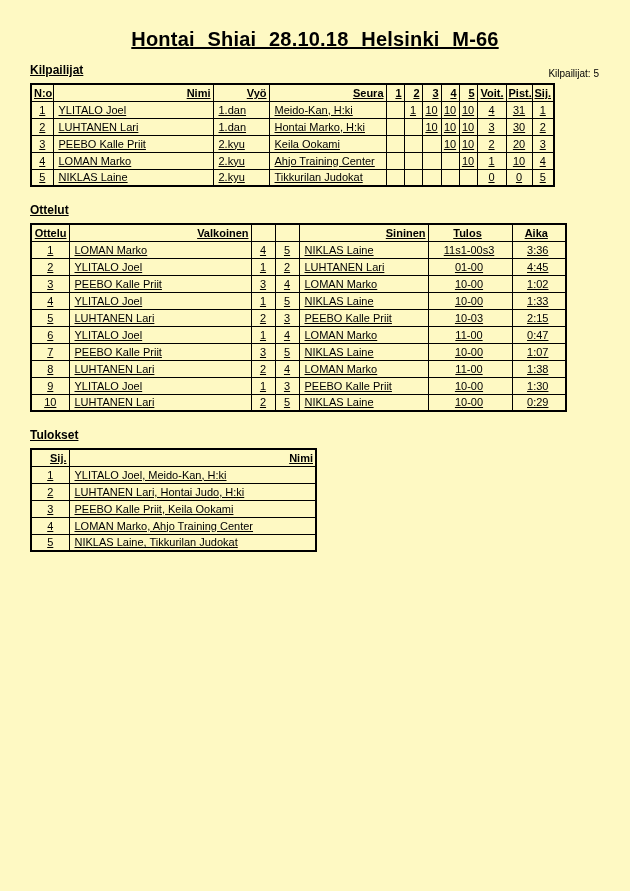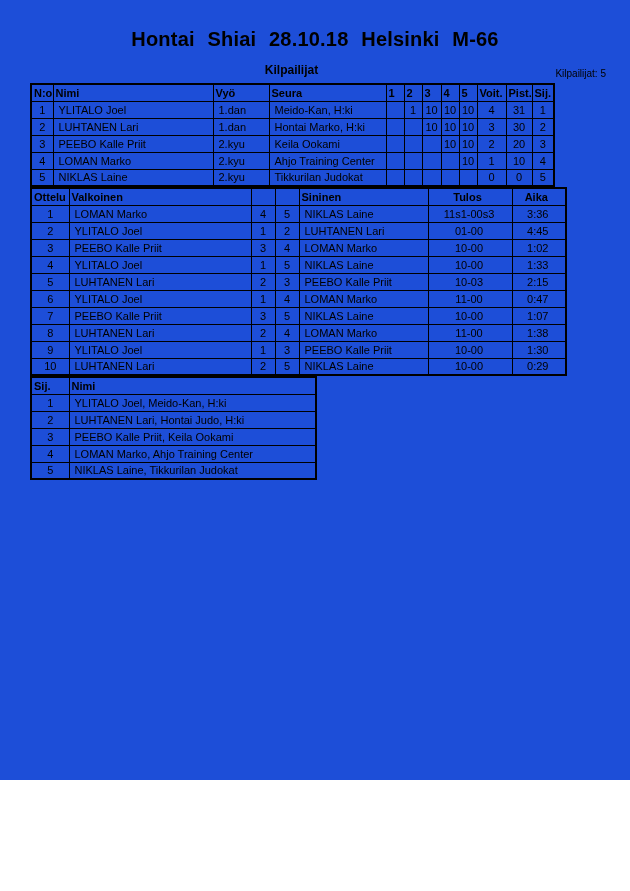--- a/index.html
+++ b/index.html
@@ -2,40 +2,40 @@
 <html><head>
 <meta charset="utf-8">
 <style>
   * { box-sizing: border-box; }
   html, body { margin: 0; padding: 0; }
   body {
     width: 630px; height: 891px;
     background: #fff; color: #000;
     font-family: "Liberation Sans", "DejaVu Sans", sans-serif;
   }
-  .page { position: relative; width: 630px; height: 780px; overflow: hidden; background: #1d4ed8; }
+  .page { position: relative; width: 630px; height: 891px; overflow: hidden; background: #fef9c3; text-decoration: underline; }
   .title {
     padding-top: 28px; text-align: center;
     font-size: 20px; font-weight: bold; word-spacing: 7px; letter-spacing: .2px;
   }
-  .count { position: absolute; top: 68px; right: 24px; font-size: 10px; }
-  .sec-heading { font-weight: bold; font-size: 12px; text-align: center; }
+  .count { position: absolute; top: 68px; right: 31px; font-size: 10px; }
+  .sec-heading { font-weight: bold; font-size: 12px; }
   .h-competitors { width: 523px; margin: 12px 0 6px 30px; }
   .h-matches     { width: 535px; margin: 16px 0 6px 30px; }
   .h-results     { width: 285px; margin: 16px 0 6px 30px; }
   table {
     border-collapse: collapse; table-layout: fixed;
     margin-left: 30px; font-size: 11px;
   }
   table.bordered { border: 2px solid #000; }
   th, td {
     border: 1px solid #000; height: 17px;
     overflow: hidden; white-space: nowrap; font-size: 11px;
   }
-  th { font-weight: bold; text-align: left; padding: 0 2px; }
+  th { font-weight: bold; text-align: right; padding: 0 2px; }
   td { text-align: left; padding: 0 5px; }
   td.ctr { text-align: center; padding: 0 1px; }
   td.rgt, th.rgt { text-align: center; padding-right: 7px; }
   .t-competitors { width: 523px; }
   .t-matches { width: 535px; }
   .t-results { width: 285px; }
 </style>
 </head>
 <body>
 
@@ -147,20 +147,21 @@
     <td class="ctr"></td>
     <td class="ctr"></td>
     <td class="ctr"></td>
     <td class="ctr">0</td>
     <td class="ctr">0</td>
     <td class="ctr">5</td>
   </tr>
 </tbody>
   </table>
 
+  <div class="sec-heading h-matches">Ottelut</div>
   <table class="bordered t-matches">
     <colgroup>
       <col style="width:38px">
         <col style="width:182px">
         <col style="width:24px">
         <col style="width:24px">
       <col style="width:129px">
         <col style="width:84px">
         <col style="width:54px">
     </colgroup>
@@ -271,20 +272,21 @@
     <td>LUHTANEN Lari</td>
     <td class="ctr">2</td>
     <td class="ctr">5</td>
     <td>NIKLAS Laine</td>
     <td class="rgt">10-00</td>
     <td class="rgt">0:29</td>
   </tr>
 </tbody>
   </table>
 
+  <div class="sec-heading h-results">Tulokset</div>
   <table class="bordered t-results">
     <colgroup>
       <col style="width:38px">
         <col style="width:247px">
     </colgroup>
     <thead>
       <tr>
         <th>Sij.</th>
         <th>Nimi</th>
       </tr>

